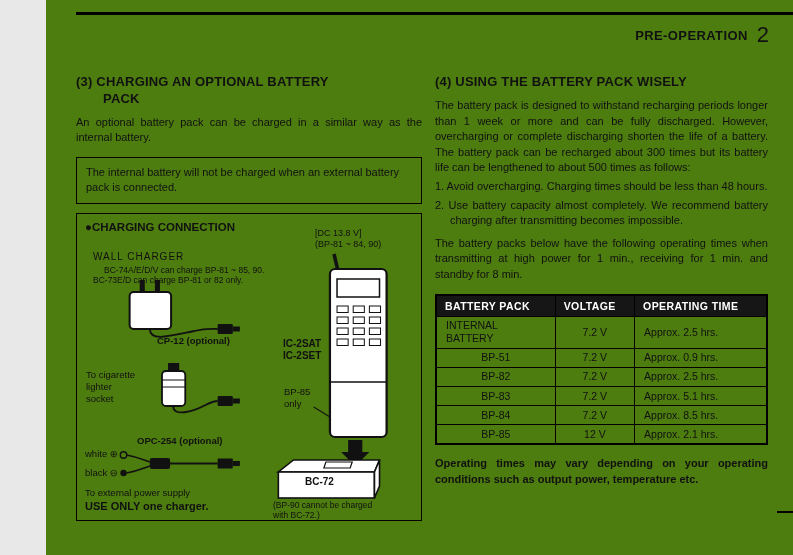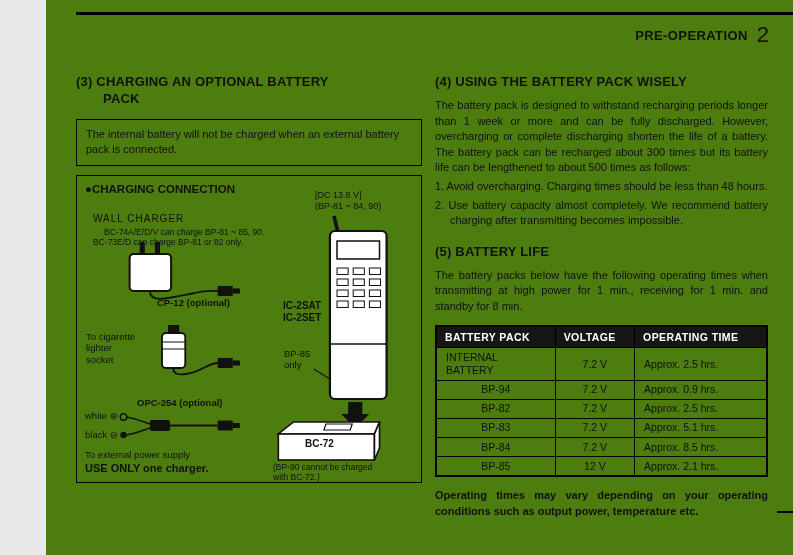--- a/index.html
+++ b/index.html
@@ -56,20 +56,21 @@
   <div class="rule-top"></div>
 
   <div class="masthead">
     <span class="mtitle">PRE-OPERATION</span>
     <span class="mchapter">2</span>
   </div>
 
   <div class="col-left">
     <h2 class="sec hang">(3) CHARGING AN OPTIONAL BATTERY
 PACK</h2>
+    <p class="bodytext">An optional battery pack can be charged in a similar way as the internal battery.</p>
 
     <div class="notebox">The internal battery will not be charged when an external battery pack is connected.</div>
 
     <div class="diagram">
       <svg viewBox="0 0 340 306" preserveAspectRatio="none">
 
         <g>
           <rect x="62" y="66" width="5" height="13" fill="#111"></rect>
           <rect x="77" y="66" width="5" height="13" fill="#111"></rect>
           <rect x="52" y="78" width="41" height="37" rx="4" fill="#fff" stroke="#111" stroke-width="2"></rect>
@@ -155,40 +156,39 @@
 with BC-72.)</div>
     </div>
   </div>
 
   <div class="col-right">
     <h2 class="sec">(4) USING THE BATTERY PACK WISELY</h2>
     <p class="bodytext">The battery pack is designed to withstand recharging periods longer than 1 week or more and can be fully discharged. However, overcharging or complete discharging shorten the life of a battery. The battery pack can be recharged about 300 times but its battery life can be lengthened to about 500 times as follows:</p>
     <div class="num-item">1. Avoid overcharging. Charging times should be less than 48 hours.</div>
     <div class="num-item">2. Use battery capacity almost completely. We recommend battery charging after transmitting becomes impossible.</div>
 
-    <h2 class="sec" style="margin-top:15px;">(5) BATTERY LIFE</h2>
     <p class="bodytext">The battery packs below have the following operating times when transmitting at high power for 1 min., receiving for 1 min. and standby for 8 min.</p>
 
     <table class="spec-table">
       <thead>
         <tr>
           <th class="w1">BATTERY PACK</th>
           <th class="w2">VOLTAGE</th>
           <th class="w3">OPERATING TIME</th>
         </tr>
       </thead>
       <tbody>
         <tr>
           <td class="tl pre">INTERNAL
 BATTERY</td>
           <td class="c">7.2 V</td>
           <td class="tl">Approx. 2.5 hrs.</td>
         </tr>
         <tr>
-          <td class="c">BP-94</td>
+          <td class="c">BP-51</td>
           <td class="c">7.2 V</td>
           <td class="tl">Approx. 0.9 hrs.</td>
         </tr>
         <tr>
           <td class="c">BP-82</td>
           <td class="c">7.2 V</td>
           <td class="tl">Approx. 2.5 hrs.</td>
         </tr>
         <tr>
           <td class="c">BP-83</td>

